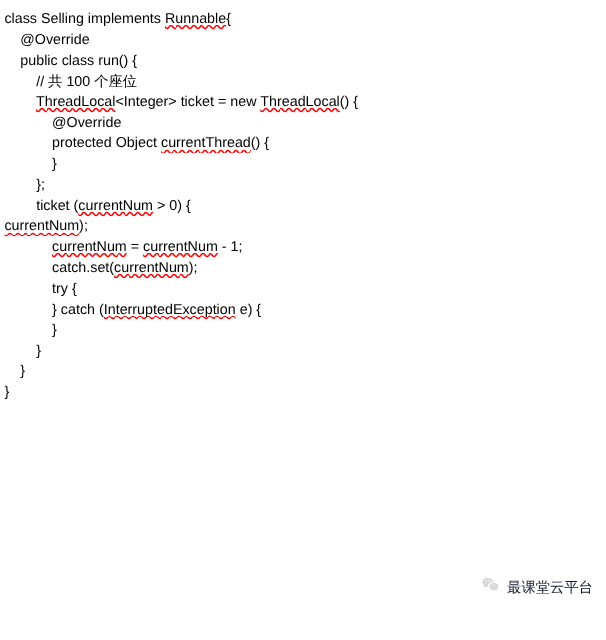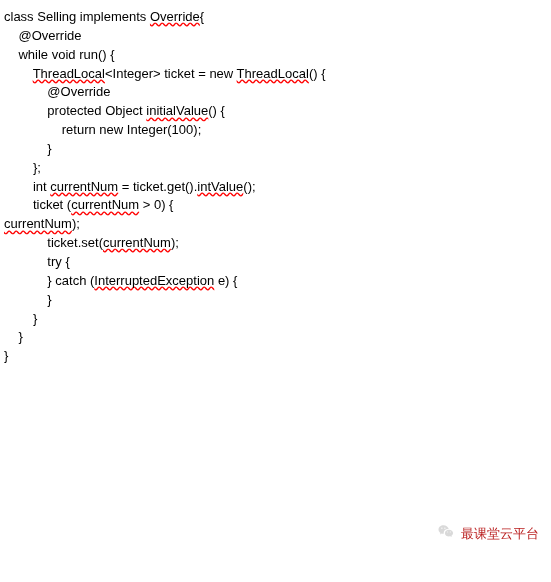--- a/index.html
+++ b/index.html
@@ -24,48 +24,48 @@
     text-decoration: underline wavy red;
     text-decoration-skip-ink: none;
   }
   .watermark {
     position: absolute;
     right: 12px;
     bottom: 22px;
     display: flex;
     align-items: center;
     gap: 6px;
-    color: #b91c1c;
+    color: #0f172a;
     font-size: 13px;
   }
   .watermark svg {
     width: 18px;
     height: 18px;
     opacity: 0.5;
   }
 </style>
 </head>
 <body>
 
 <div>
-<div class="code-line"><span>class Selling implements </span><span class="squiggly">Override</span><span>{</span></div>
+<div class="code-line"><span>class Selling implements </span><span class="squiggly">Runnable</span><span>{</span></div>
 <div class="code-line"></div>
 <div class="code-line">    @Override</div>
-<div class="code-line">    while void run() {</div>
+<div class="code-line">    public class run() {</div>
+<div class="code-line">        // 共 100 个座位</div>
 <div class="code-line"><span>        </span><span class="squiggly">ThreadLocal</span><span>&lt;Integer&gt; ticket = new </span><span class="squiggly">ThreadLocal</span><span>() {</span></div>
 <div class="code-line">            @Override</div>
-<div class="code-line"><span>            protected Object </span><span class="squiggly">initialValue</span><span>() {</span></div>
-<div class="code-line">                return new Integer(100);</div>
+<div class="code-line"><span>            protected Object </span><span class="squiggly">currentThread</span><span>() {</span></div>
 <div class="code-line">            }</div>
 <div class="code-line">        };</div>
 <div class="code-line"></div>
-<div class="code-line"><span>        int </span><span class="squiggly">currentNum</span><span> = ticket.get().</span><span class="squiggly">intValue</span><span>();</span></div>
 <div class="code-line"><span>        ticket (</span><span class="squiggly">currentNum</span><span> &gt; 0) {</span></div>
 <div class="code-line"><span class="squiggly">currentNum</span><span>);</span></div>
-<div class="code-line"><span>            ticket.set(</span><span class="squiggly">currentNum</span><span>);</span></div>
+<div class="code-line"><span>            </span><span class="squiggly">currentNum</span><span> = </span><span class="squiggly">currentNum</span><span> - 1;</span></div>
+<div class="code-line"><span>            catch.set(</span><span class="squiggly">currentNum</span><span>);</span></div>
 <div class="code-line"></div>
 <div class="code-line">            try {</div>
 <div class="code-line"><span>            } catch (</span><span class="squiggly">InterruptedException</span><span> e) {</span></div>
 <div class="code-line">            }</div>
 <div class="code-line">        }</div>
 <div class="code-line">    }</div>
 <div class="code-line">}</div>
 </div>
 
 <div class="watermark">

